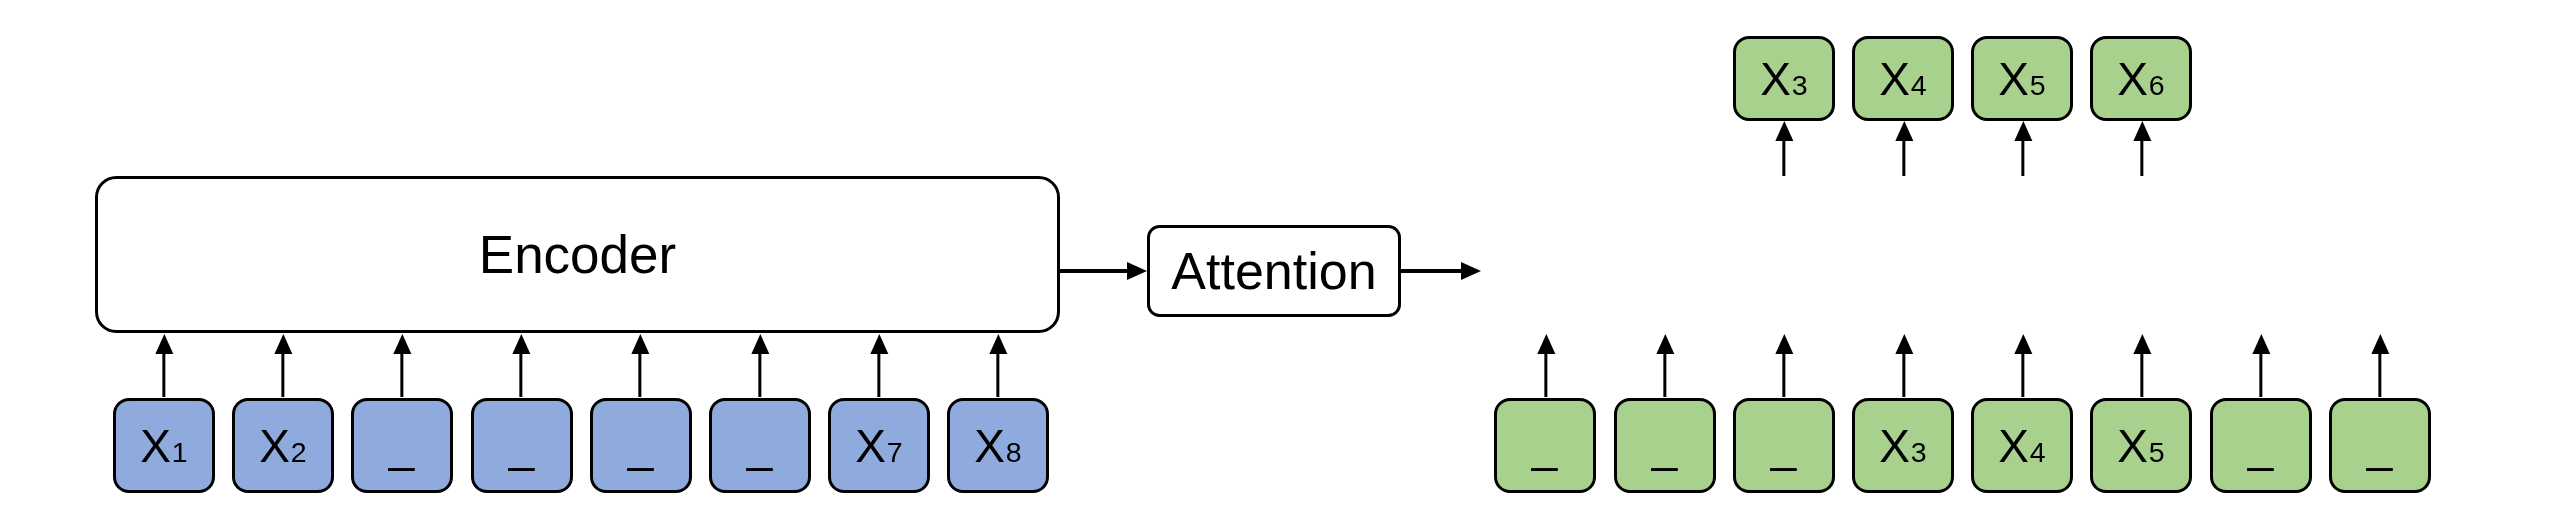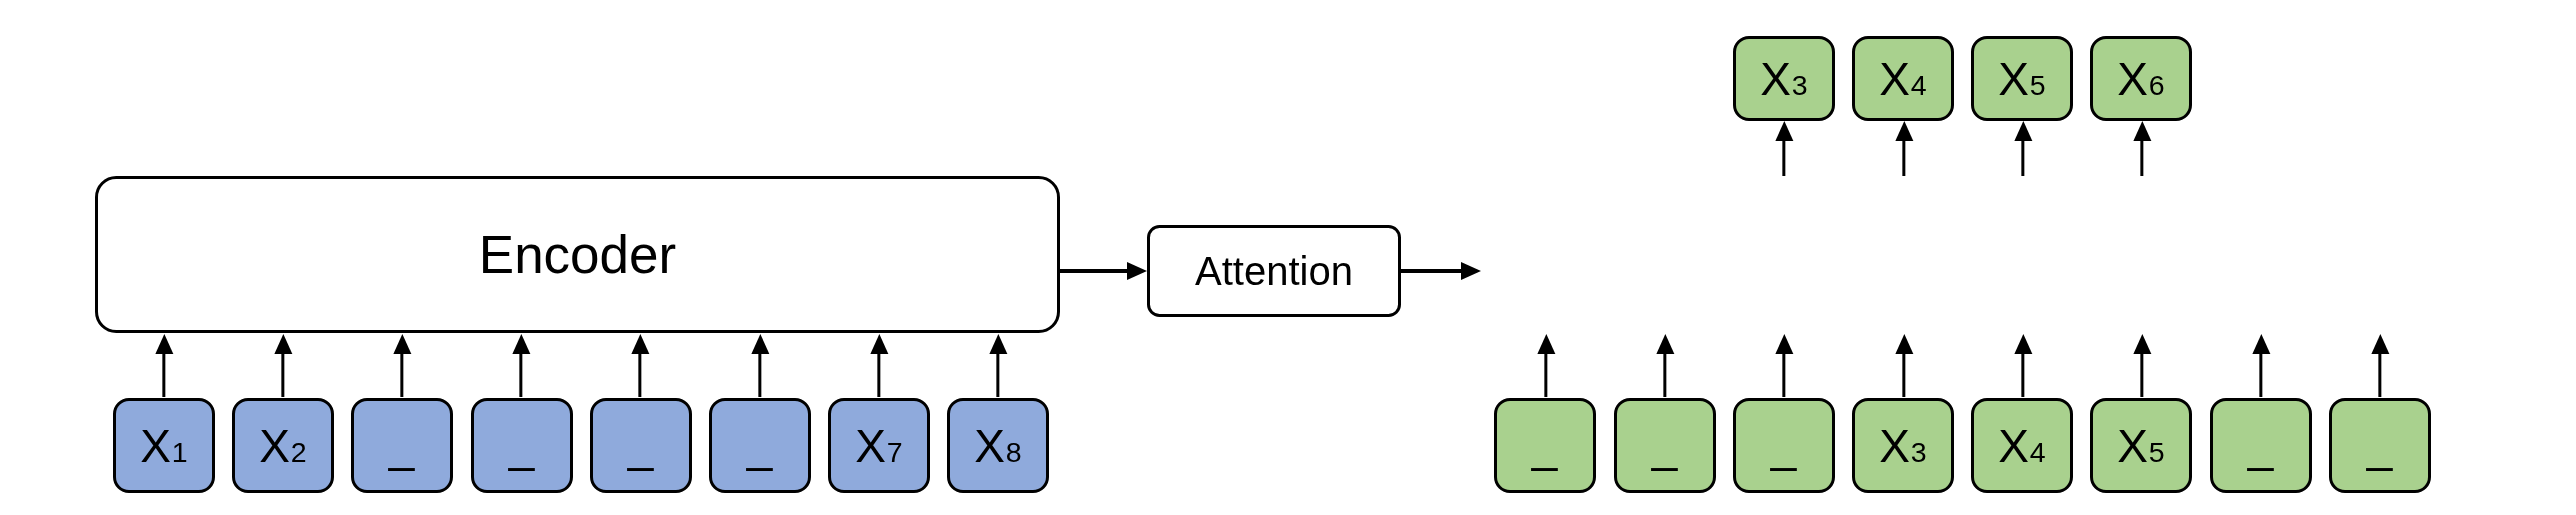--- a/index.html
+++ b/index.html
@@ -28,21 +28,21 @@
   .midbox {
     position: absolute;
     box-sizing: border-box;
     background: #FFFFFF;
     border: 3.6px solid #000;
     border-radius: 12.5px;
     display: flex;
     align-items: center;
     justify-content: center;
   }
-  .midbox .midlabel { font-size: 40px; line-height: 1; }
+  .midbox .midlabel { font-size: 52px; line-height: 1; }
   
   .token {
     position: absolute;
     box-sizing: border-box;
     width: 102px;
     height: 95px;
     border: 3.6px solid #000;
     border-radius: 16px;
     display: flex;
     align-items: center;

